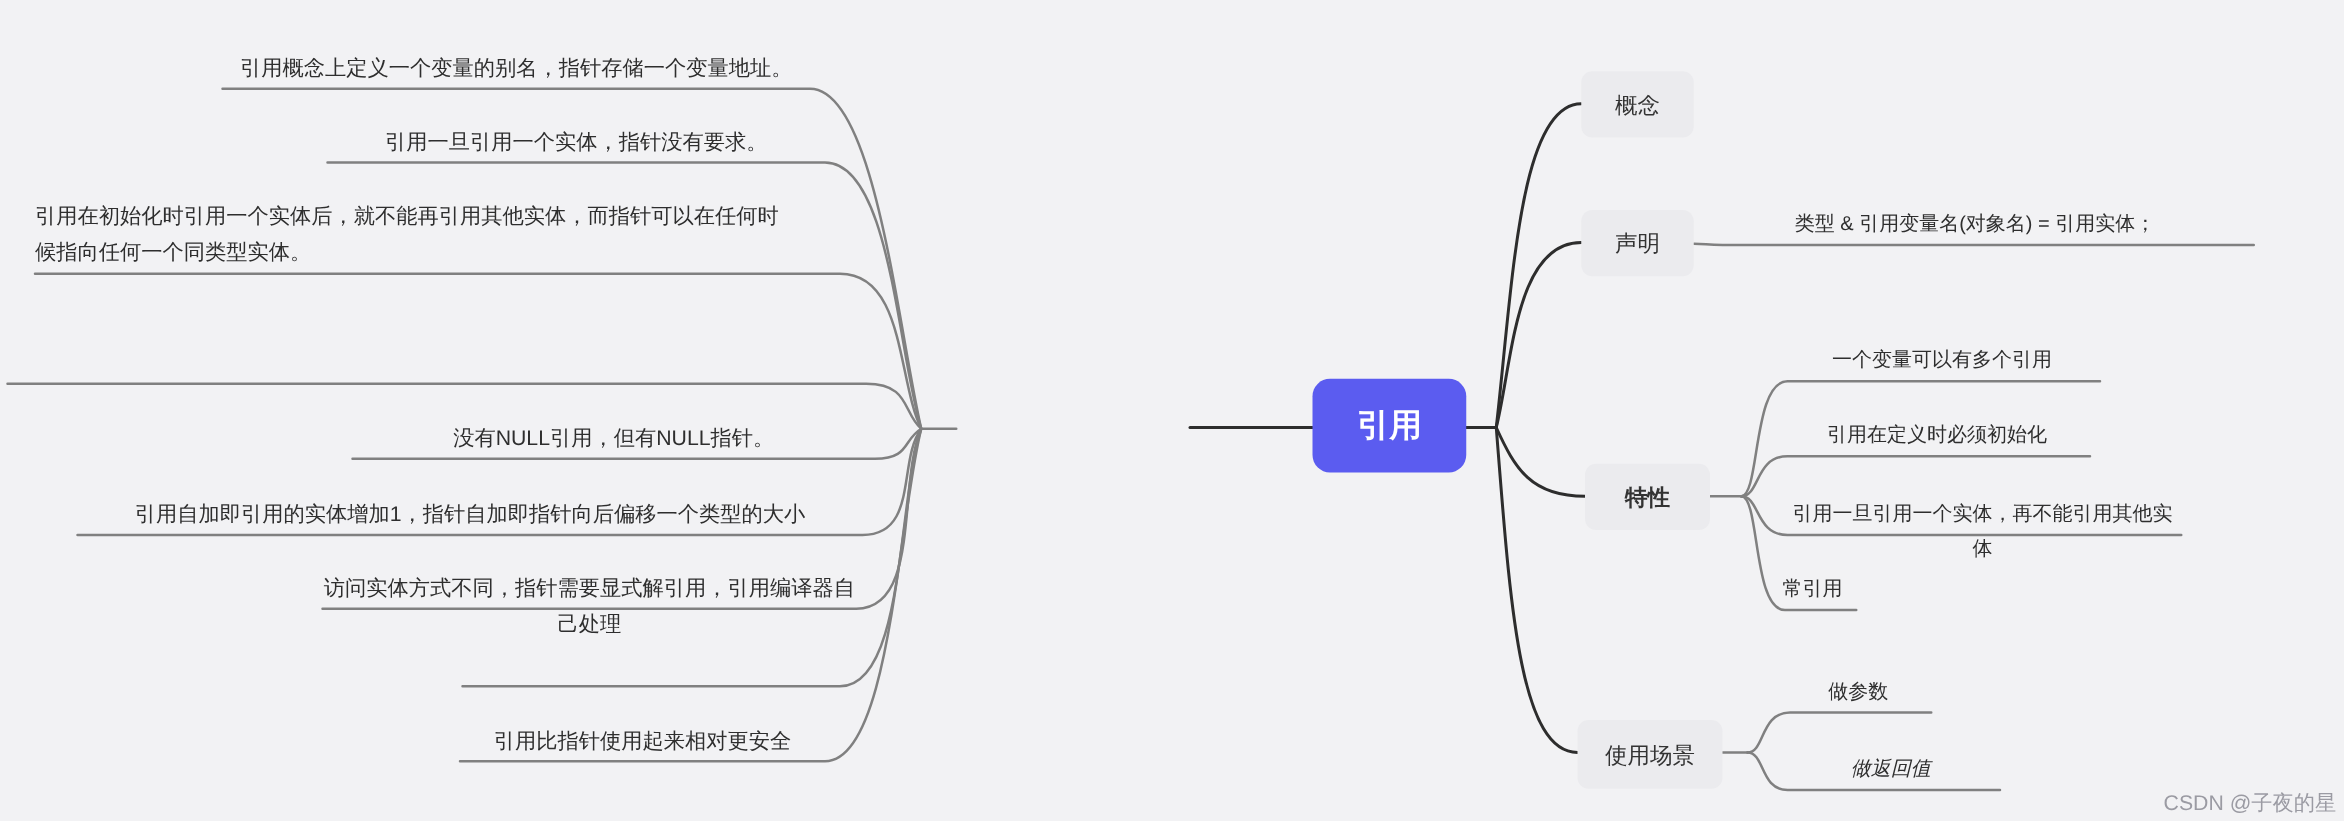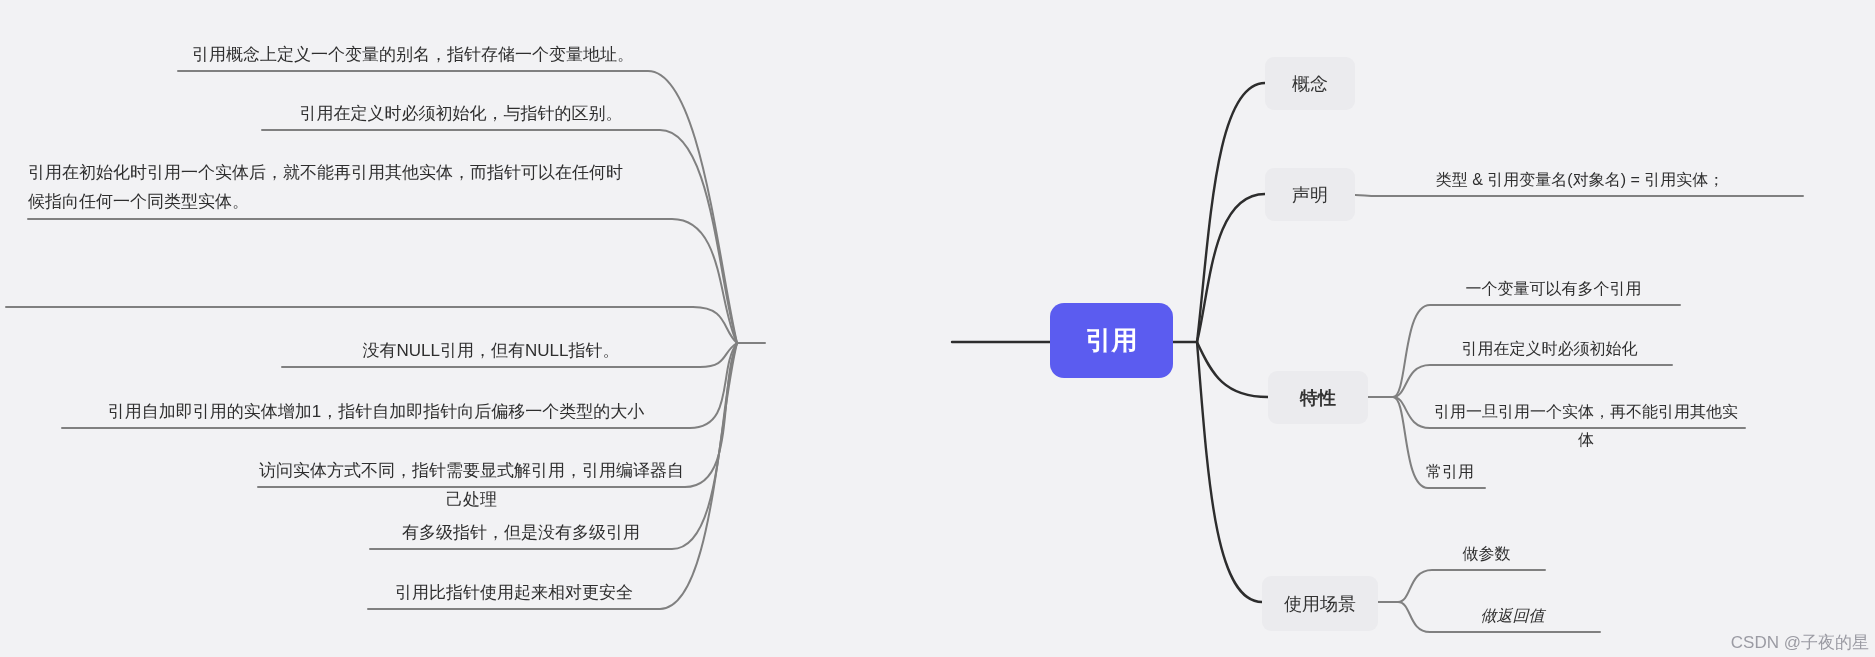--- a/index.html
+++ b/index.html
@@ -60,27 +60,26 @@
     <path class="sub" d="M1393 397 C1408 397, 1404 365, 1430 365 H1672"></path>
     <path class="sub" d="M1393 397 C1408 397, 1404 428, 1430 428 H1745"></path>
     <path class="sub" d="M1393 397 C1408 397, 1402 488, 1428 488 H1485"></path>
 
     <path class="sub" d="M1378 602 H1398"></path>
     <path class="sub" d="M1398 602 C1412 602, 1408 570, 1432 570 H1545"></path>
     <path class="sub" d="M1398 602 C1412 602, 1408 632, 1430 632 H1600"></path>
   </svg>
 
   <div class="leaf" style="left:178px;top:40px;width:470px;">引用概念上定义一个变量的别名，指针存储一个变量地址。</div>
-  <div class="leaf" style="left:262px;top:99px;width:398px;">引用在定义时必须初始化，与指针的区别。</div>
+  <div class="leaf" style="left:262px;top:99px;width:398px;">引用一旦引用一个实体，指针没有要求。</div>
   <div class="leaf al" style="left:28px;top:158px;width:648px;">引用在初始化时引用一个实体后，就不能再引用其他实体，而指针可以在任何时
 候指向任何一个同类型实体。</div>
   <div class="leaf" style="left:282px;top:336px;width:418px;">没有NULL引用，但有NULL指针。</div>
   <div class="leaf" style="left:62px;top:397px;width:628px;">引用自加即引用的实体增加1，指针自加即指针向后偏移一个类型的大小</div>
   <div class="leaf" style="left:258px;top:456px;width:427px;">访问实体方式不同，指针需要显式解引用，引用编译器自己处理</div>
-  <div class="leaf" style="left:370px;top:518px;width:302px;">有多级指针，但是没有多级引用</div>
   <div class="leaf" style="left:368px;top:578px;width:292px;">引用比指针使用起来相对更安全</div>
 
   <div class="node root" style="left:1050px;top:303px;width:123px;height:75px;">引用</div>
   <div class="node" style="left:1265px;top:57px;width:90px;height:53px;">概念</div>
   <div class="node" style="left:1265px;top:168px;width:90px;height:53px;">声明</div>
   <div class="node" style="left:1268px;top:371px;width:100px;height:53px;font-weight:bold;">特性</div>
   <div class="node" style="left:1262px;top:576px;width:116px;height:55px;">使用场景</div>
 
   <div class="leaf r" style="left:1357px;top:166px;width:446px;">类型 &amp; 引用变量名(对象名) = 引用实体；</div>
   <div class="leaf r" style="left:1427px;top:335px;width:245px;">引用在定义时必须初始化</div>

